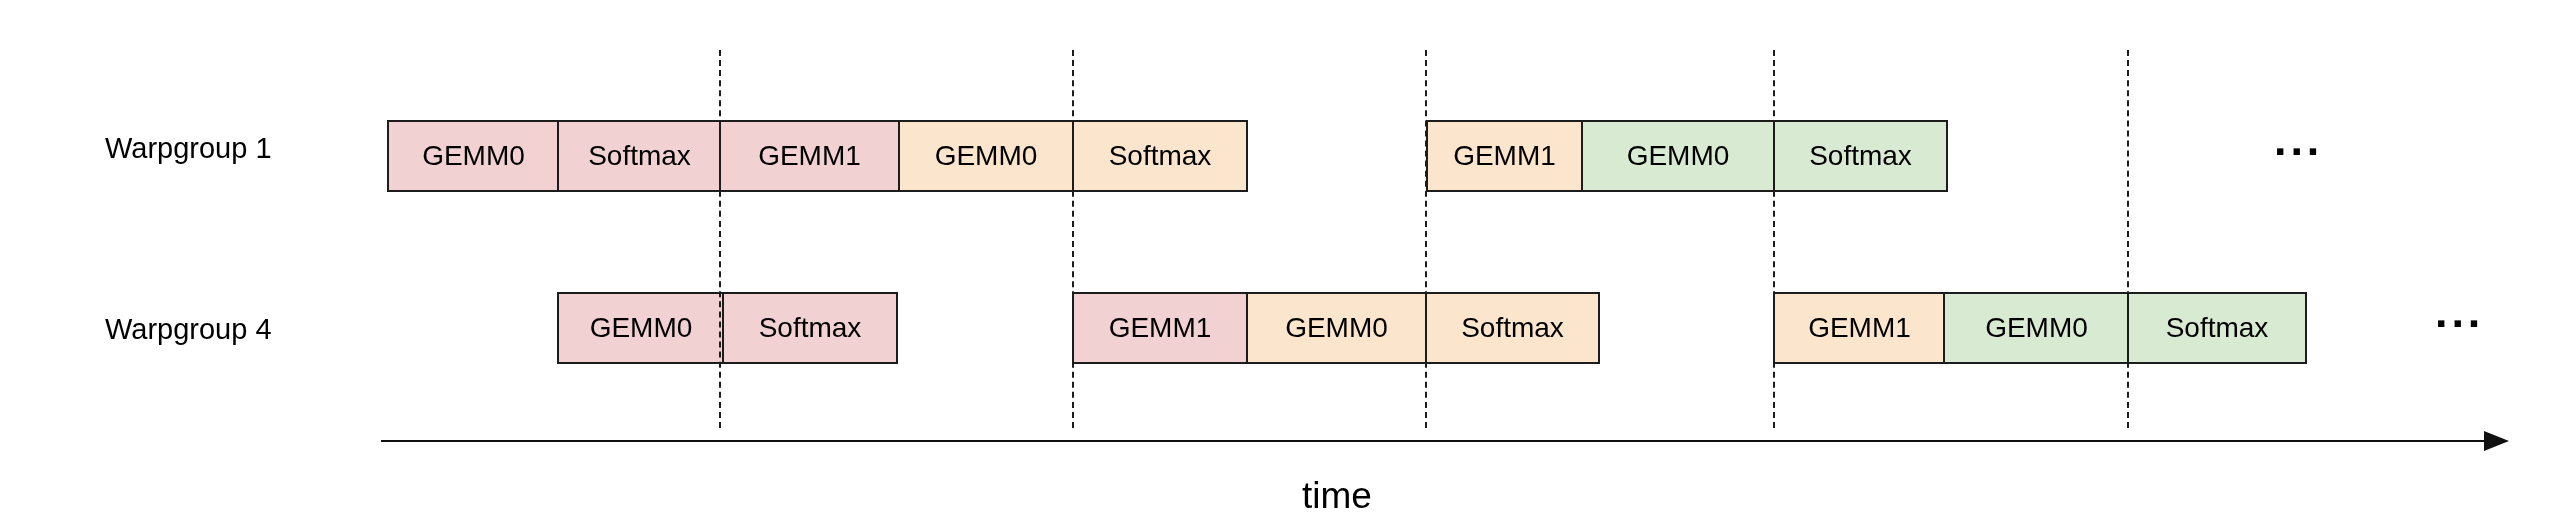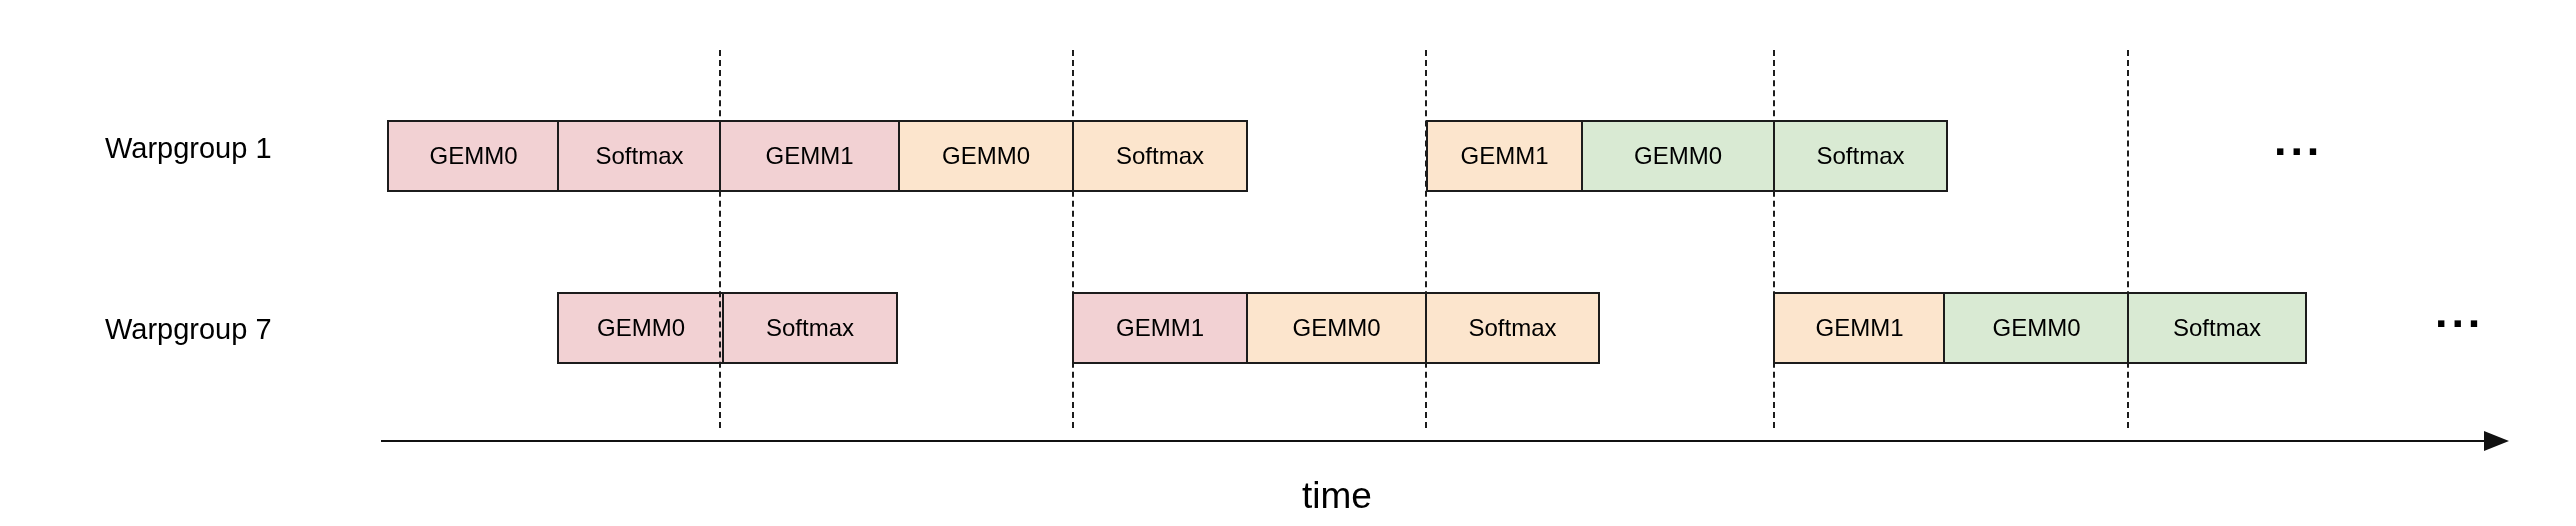--- a/index.html
+++ b/index.html
@@ -15,21 +15,21 @@
     position:absolute;
     font-size:29px;
     white-space:nowrap;
     transform:translateY(-50%);
   }
   .block{
     position:absolute;
     box-sizing:border-box;
     border:2.4px solid #1c1c1c;
     display:flex;align-items:center;justify-content:center;
-    font-size:24px;
+    font-size:28px;
     white-space:nowrap;
   }
   .dashed{
     position:absolute;
     width:0;
     border-left:2.4px dashed #1c1c1c;
   }
   .axis-line{
     position:absolute;
     height:2.4px;
@@ -62,21 +62,21 @@
       <div class="row-label" style="left: 105px; top: 148px;">Warpgroup 1</div>
       <div class="block" style="left: 387px; top: 120px; width: 173px; height: 72px; background: rgb(242, 209, 211); border-color: rgb(28, 28, 28);">GEMM0</div>
       <div class="block" style="left: 557px; top: 120px; width: 165px; height: 72px; background: rgb(242, 209, 211); border-color: rgb(28, 28, 28);">Softmax</div>
       <div class="block" style="left: 719px; top: 120px; width: 181px; height: 72px; background: rgb(242, 209, 211); border-color: rgb(28, 28, 28);">GEMM1</div>
       <div class="block" style="left: 898px; top: 120px; width: 176px; height: 72px; background: rgb(252, 229, 205); border-color: rgb(28, 28, 28);">GEMM0</div>
       <div class="block" style="left: 1072px; top: 120px; width: 176px; height: 72px; background: rgb(252, 229, 205); border-color: rgb(28, 28, 28);">Softmax</div>
       <div class="block" style="left: 1426px; top: 120px; width: 157px; height: 72px; background: rgb(252, 229, 205); border-color: rgb(28, 28, 28);">GEMM1</div>
       <div class="block" style="left: 1581px; top: 120px; width: 194px; height: 72px; background: rgb(217, 234, 211); border-color: rgb(28, 28, 28);">GEMM0</div>
       <div class="block" style="left: 1773px; top: 120px; width: 175px; height: 72px; background: rgb(217, 234, 211); border-color: rgb(28, 28, 28);">Softmax</div>
       <div class="ellipsis" style="left: 2274px; top: 117px;">...</div>
-      <div class="row-label" style="left: 105px; top: 329px;">Warpgroup 7</div>
+      <div class="row-label" style="left: 105px; top: 329px;">Warpgroup 4</div>
       <div class="block" style="left: 557px; top: 292px; width: 168px; height: 72px; background: rgb(242, 209, 211); border-color: rgb(28, 28, 28);">GEMM0</div>
       <div class="block" style="left: 722px; top: 292px; width: 176px; height: 72px; background: rgb(242, 209, 211); border-color: rgb(28, 28, 28);">Softmax</div>
       <div class="block" style="left: 1072px; top: 292px; width: 176px; height: 72px; background: rgb(242, 209, 211); border-color: rgb(28, 28, 28);">GEMM1</div>
       <div class="block" style="left: 1246px; top: 292px; width: 181px; height: 72px; background: rgb(252, 229, 205); border-color: rgb(28, 28, 28);">GEMM0</div>
       <div class="block" style="left: 1425px; top: 292px; width: 175px; height: 72px; background: rgb(252, 229, 205); border-color: rgb(28, 28, 28);">Softmax</div>
       <div class="block" style="left: 1773px; top: 292px; width: 173px; height: 72px; background: rgb(252, 229, 205); border-color: rgb(28, 28, 28);">GEMM1</div>
       <div class="block" style="left: 1943px; top: 292px; width: 187px; height: 72px; background: rgb(217, 234, 211); border-color: rgb(28, 28, 28);">GEMM0</div>
       <div class="block" style="left: 2127px; top: 292px; width: 180px; height: 72px; background: rgb(217, 234, 211); border-color: rgb(28, 28, 28);">Softmax</div>
       <div class="ellipsis" style="left: 2435px; top: 289px;">...</div>
     </div>

